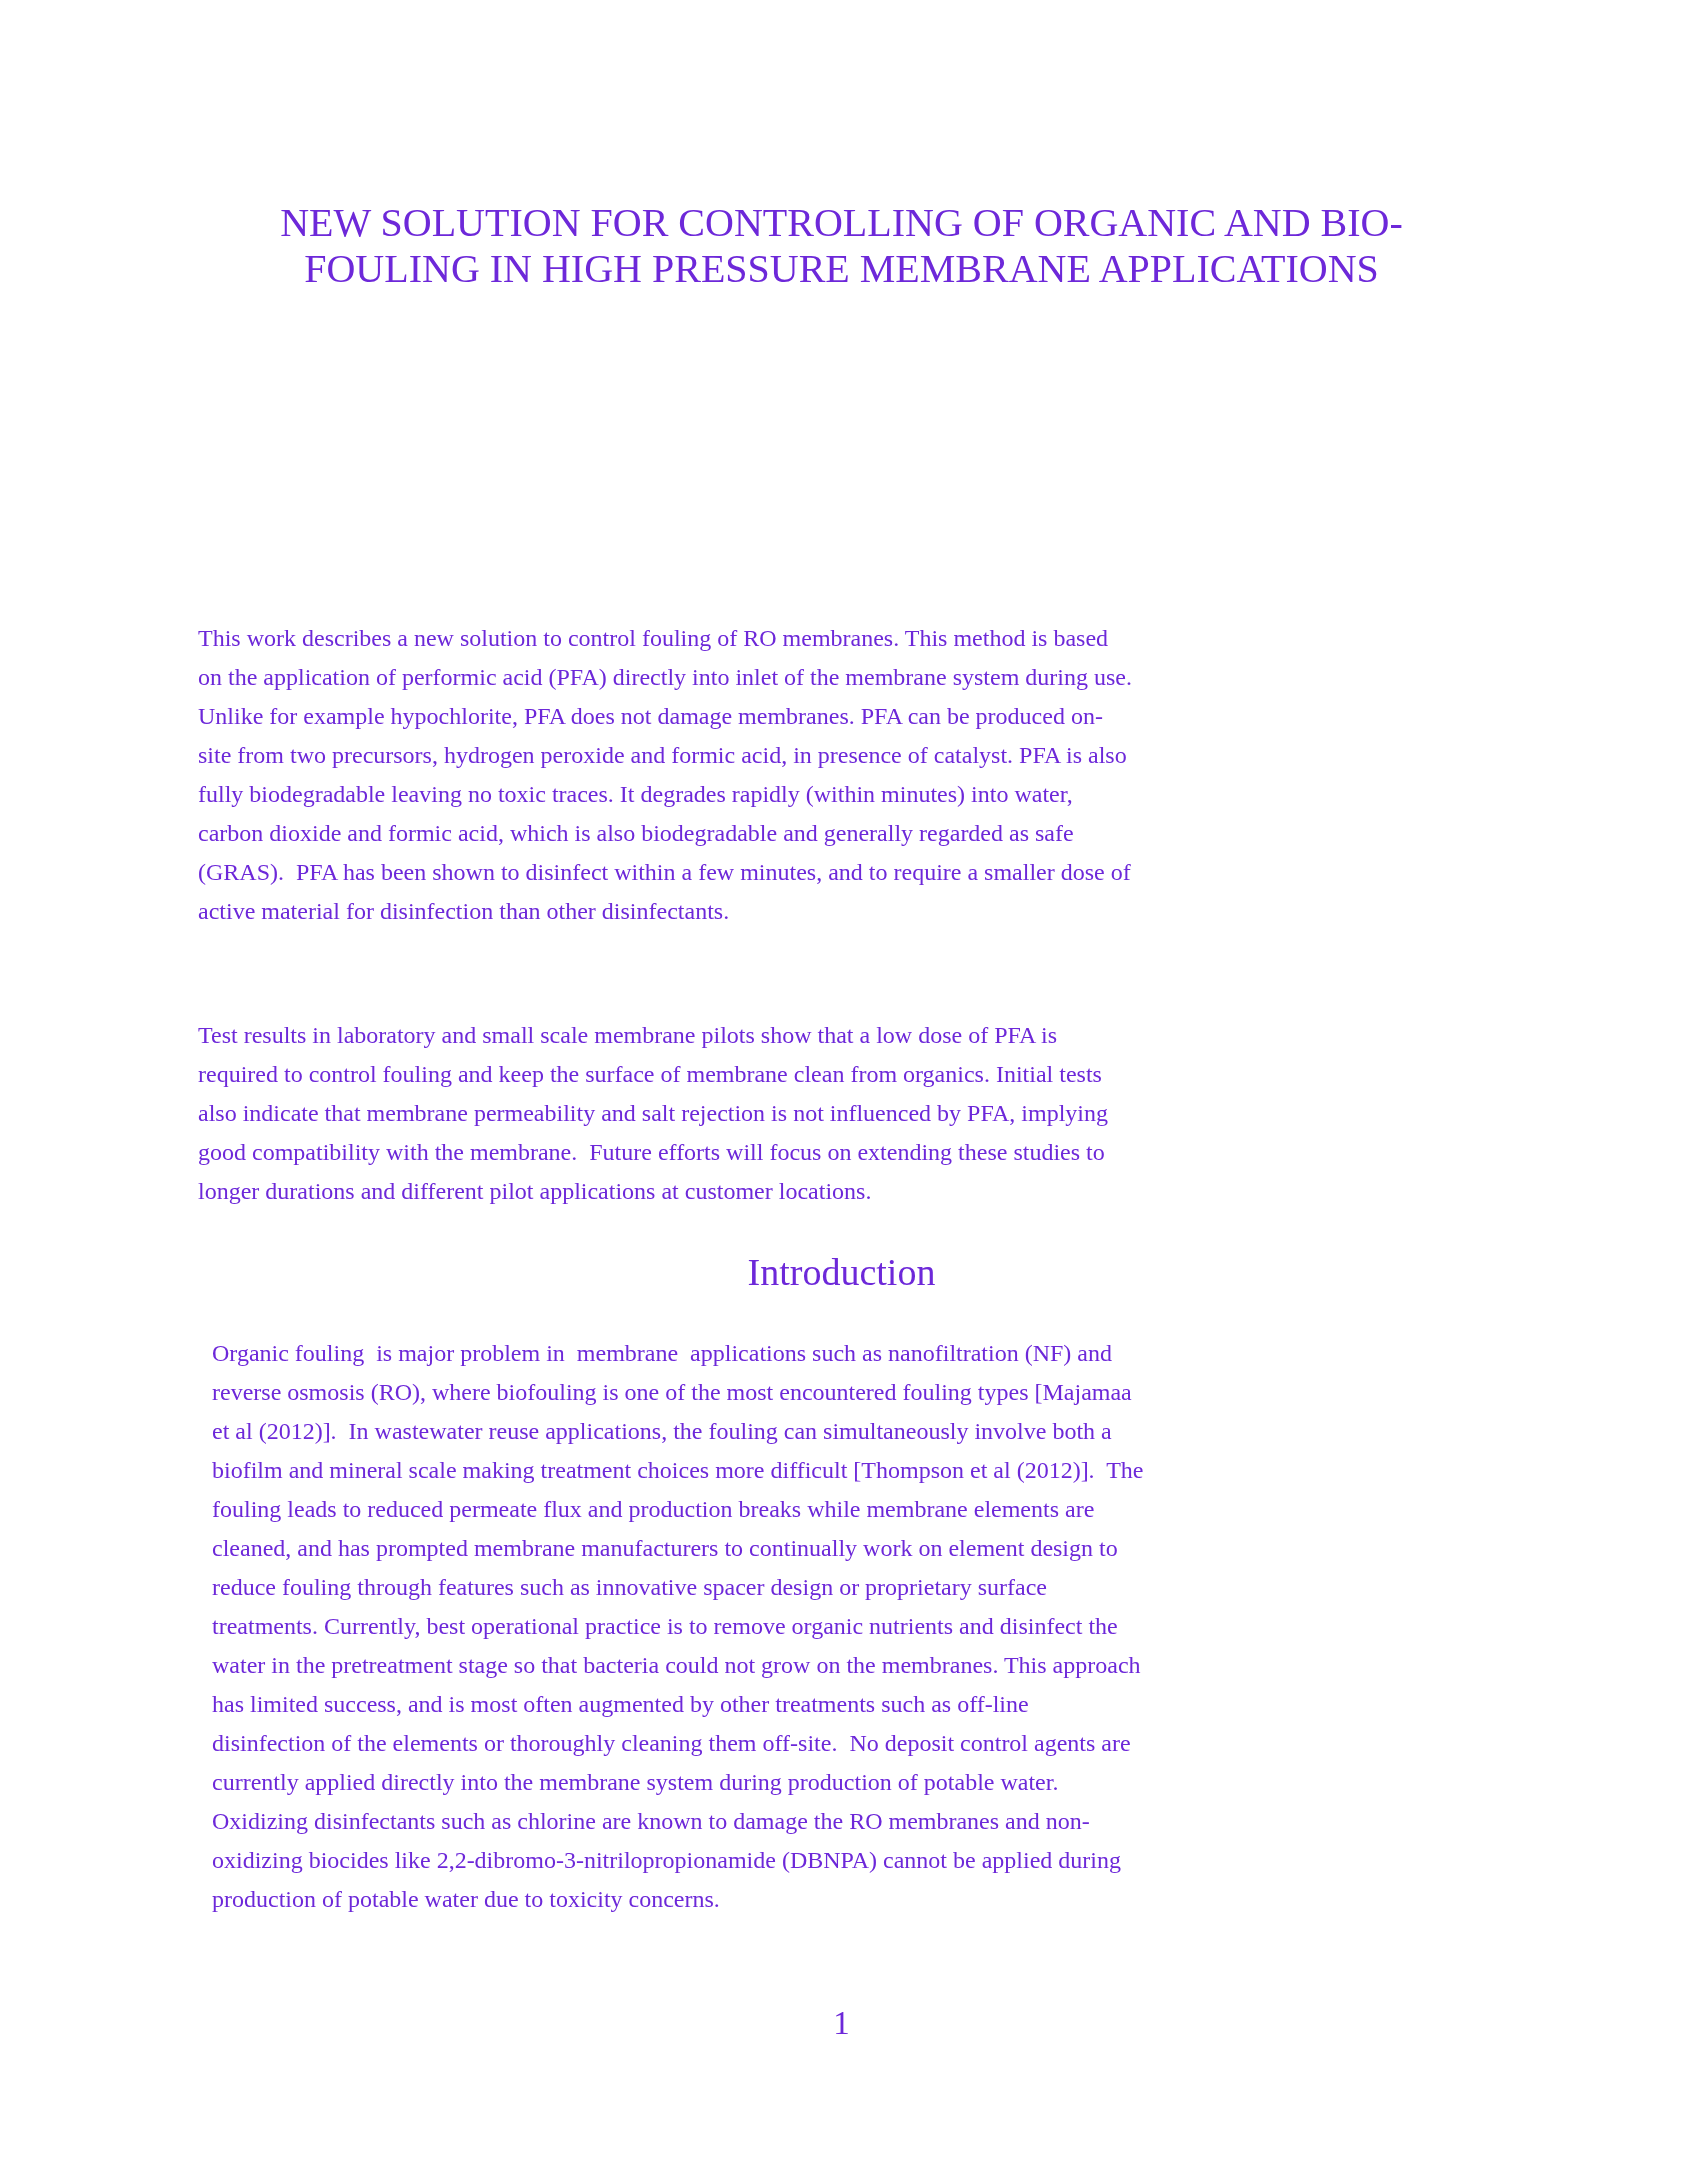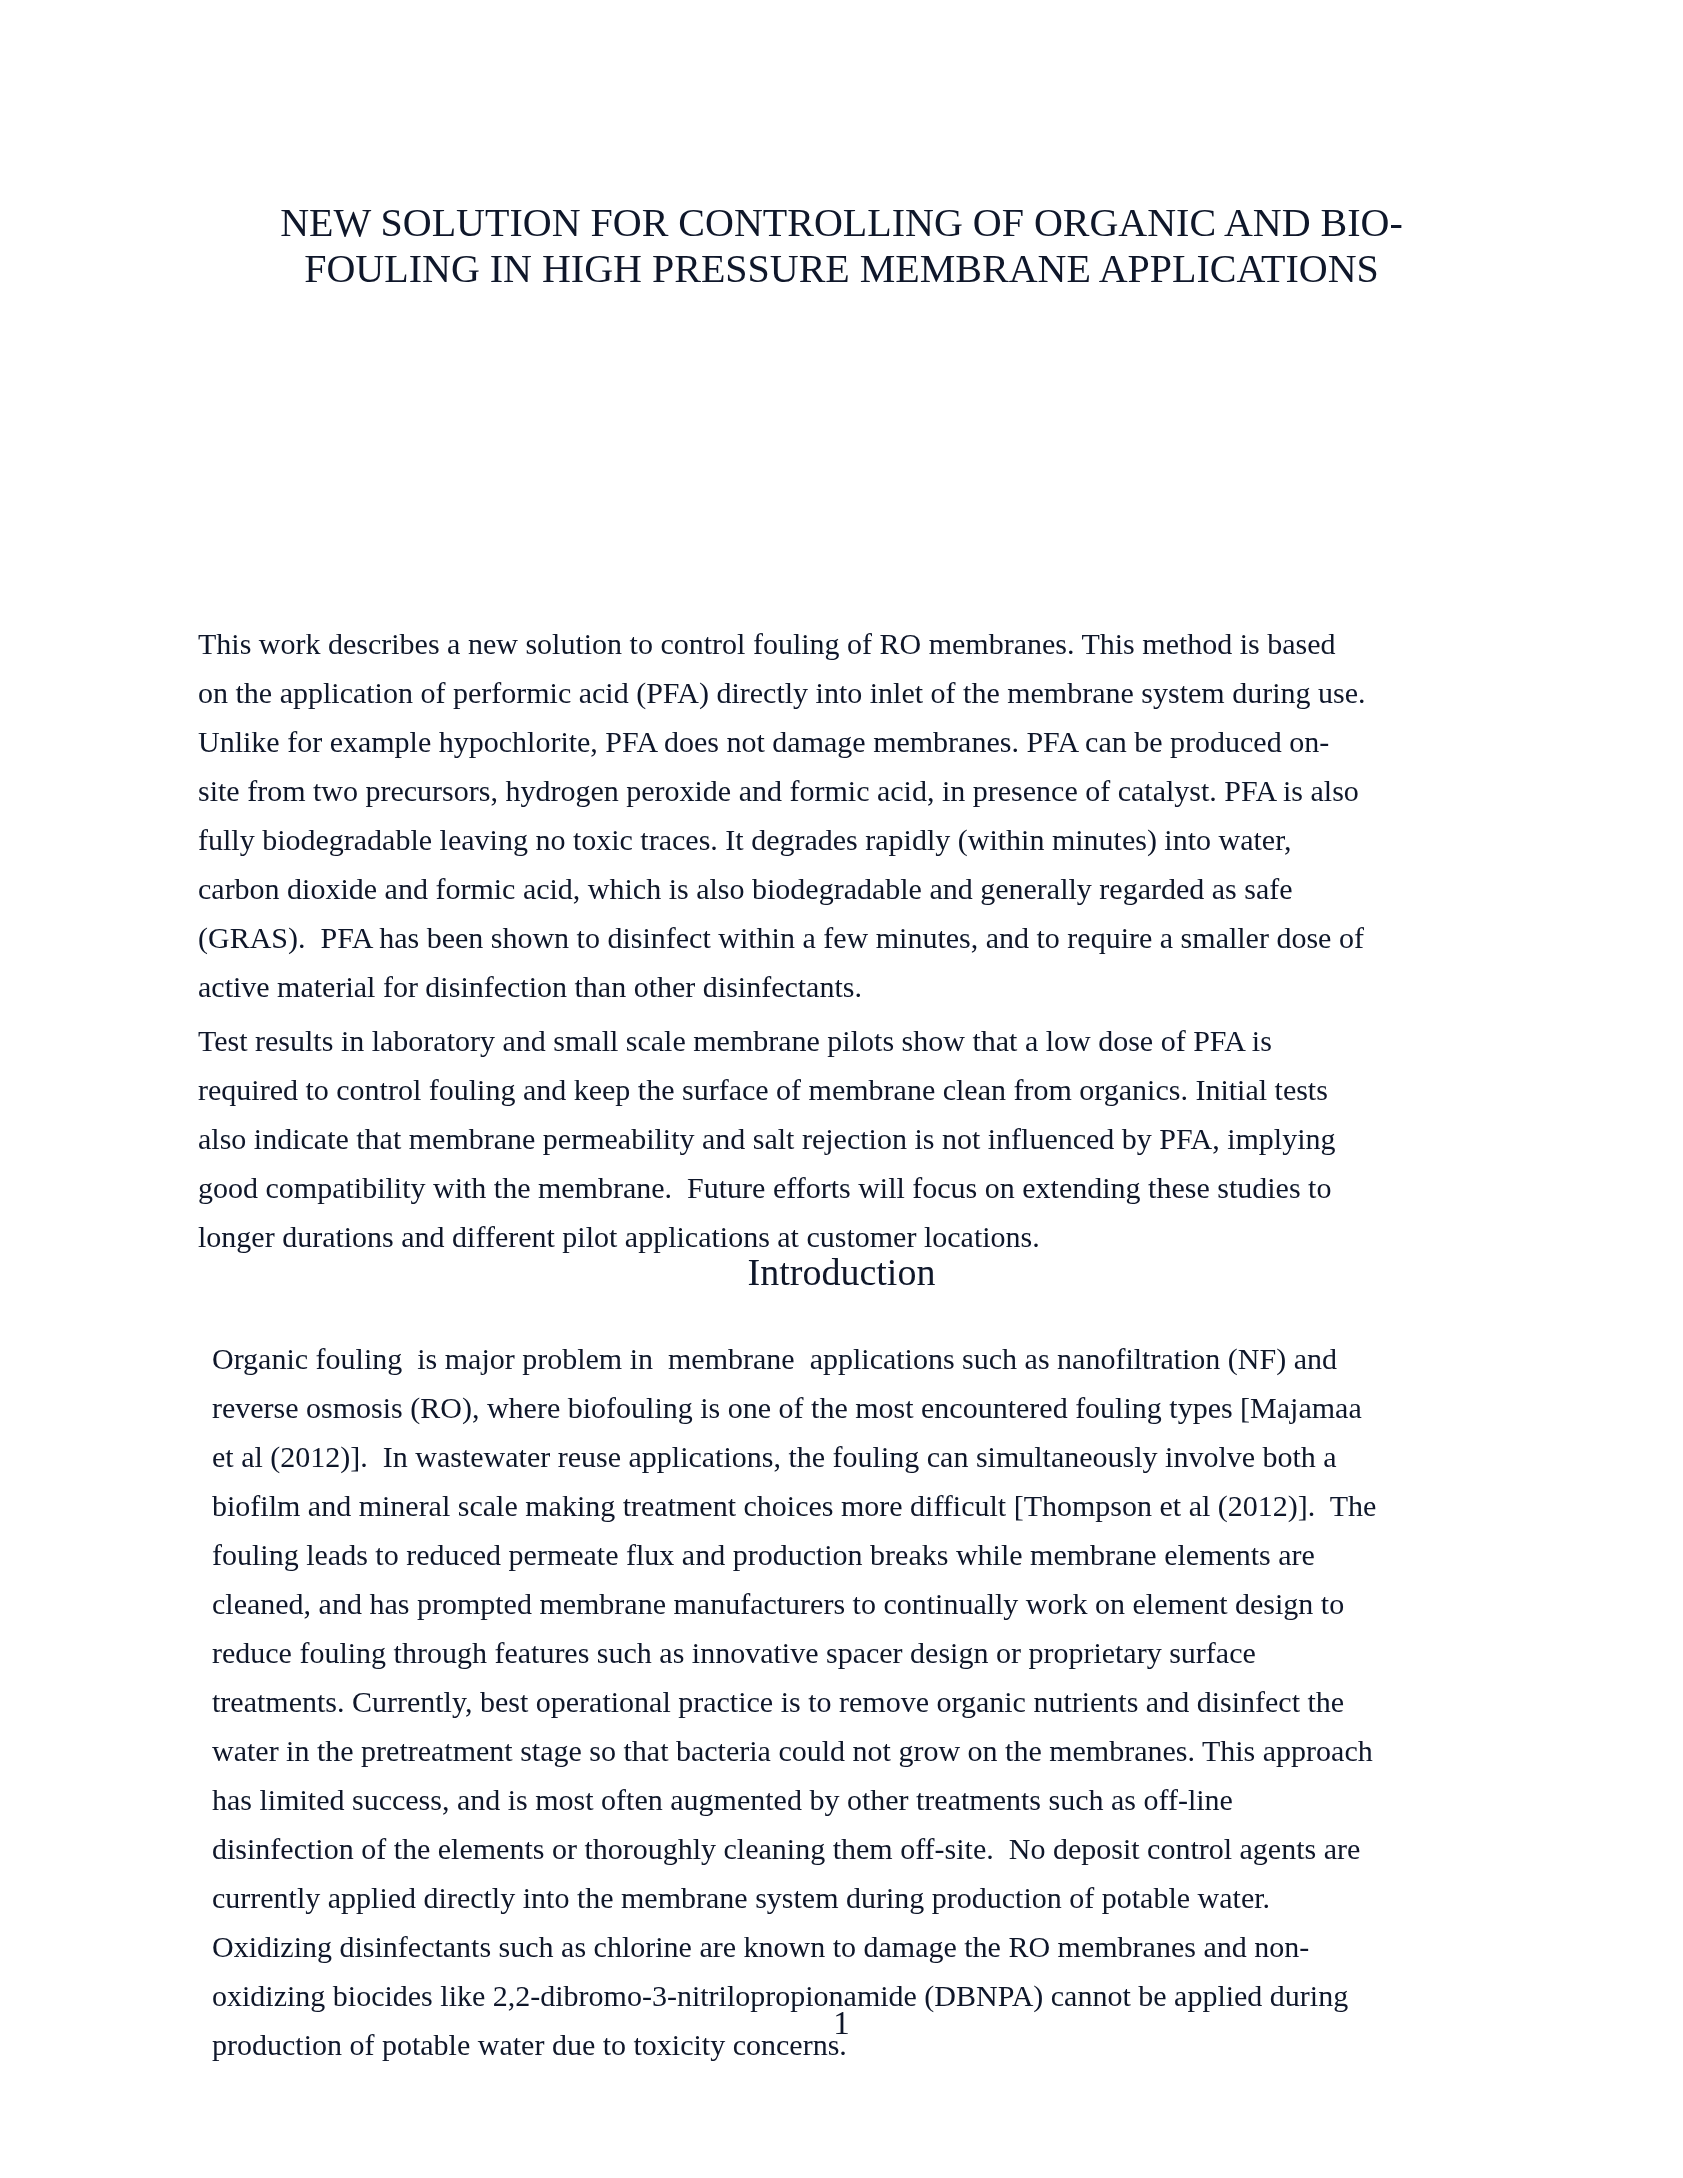--- a/index.html
+++ b/index.html
@@ -5,21 +5,21 @@
   html, body {
     margin: 0;
     padding: 0;
     background: #808080;
   }
   .page {
     position: relative;
     width: 1683px;
     height: 2178px;
     background: #ffffff;
-    color: #0f172a;
+    color: #6d28d9;
     font-family: "Liberation Serif", "DejaVu Serif", serif;
     overflow: hidden;
   }
   .pre { white-space: pre; }
   .doc-title {
     position: absolute;
     top: 200px;
     left: 198px;
     width: 1287px;
     font-size: 40px;
@@ -46,22 +46,22 @@
     text-align: center;
     font-weight: normal;
     margin: 0;
   }
   .heading-abstract { top: 547px; }
   .heading-introduction { top: 1250px; }
   .body-para {
     position: absolute;
     left: 198px;
     width: 1287px;
-    font-size: 30px;
-    line-height: 49px;
+    font-size: 24px;
+    line-height: 39px;
     text-align: left;
   }
   .para-abstract-1 { top: 619px; }
   .para-abstract-2 { top: 1016px; }
   .para-intro-1 { top: 1334px; margin-left: 14px; }
   .page-footer {
     position: absolute;
     top: 2004px;
     left: 0;
     width: 1683px;

